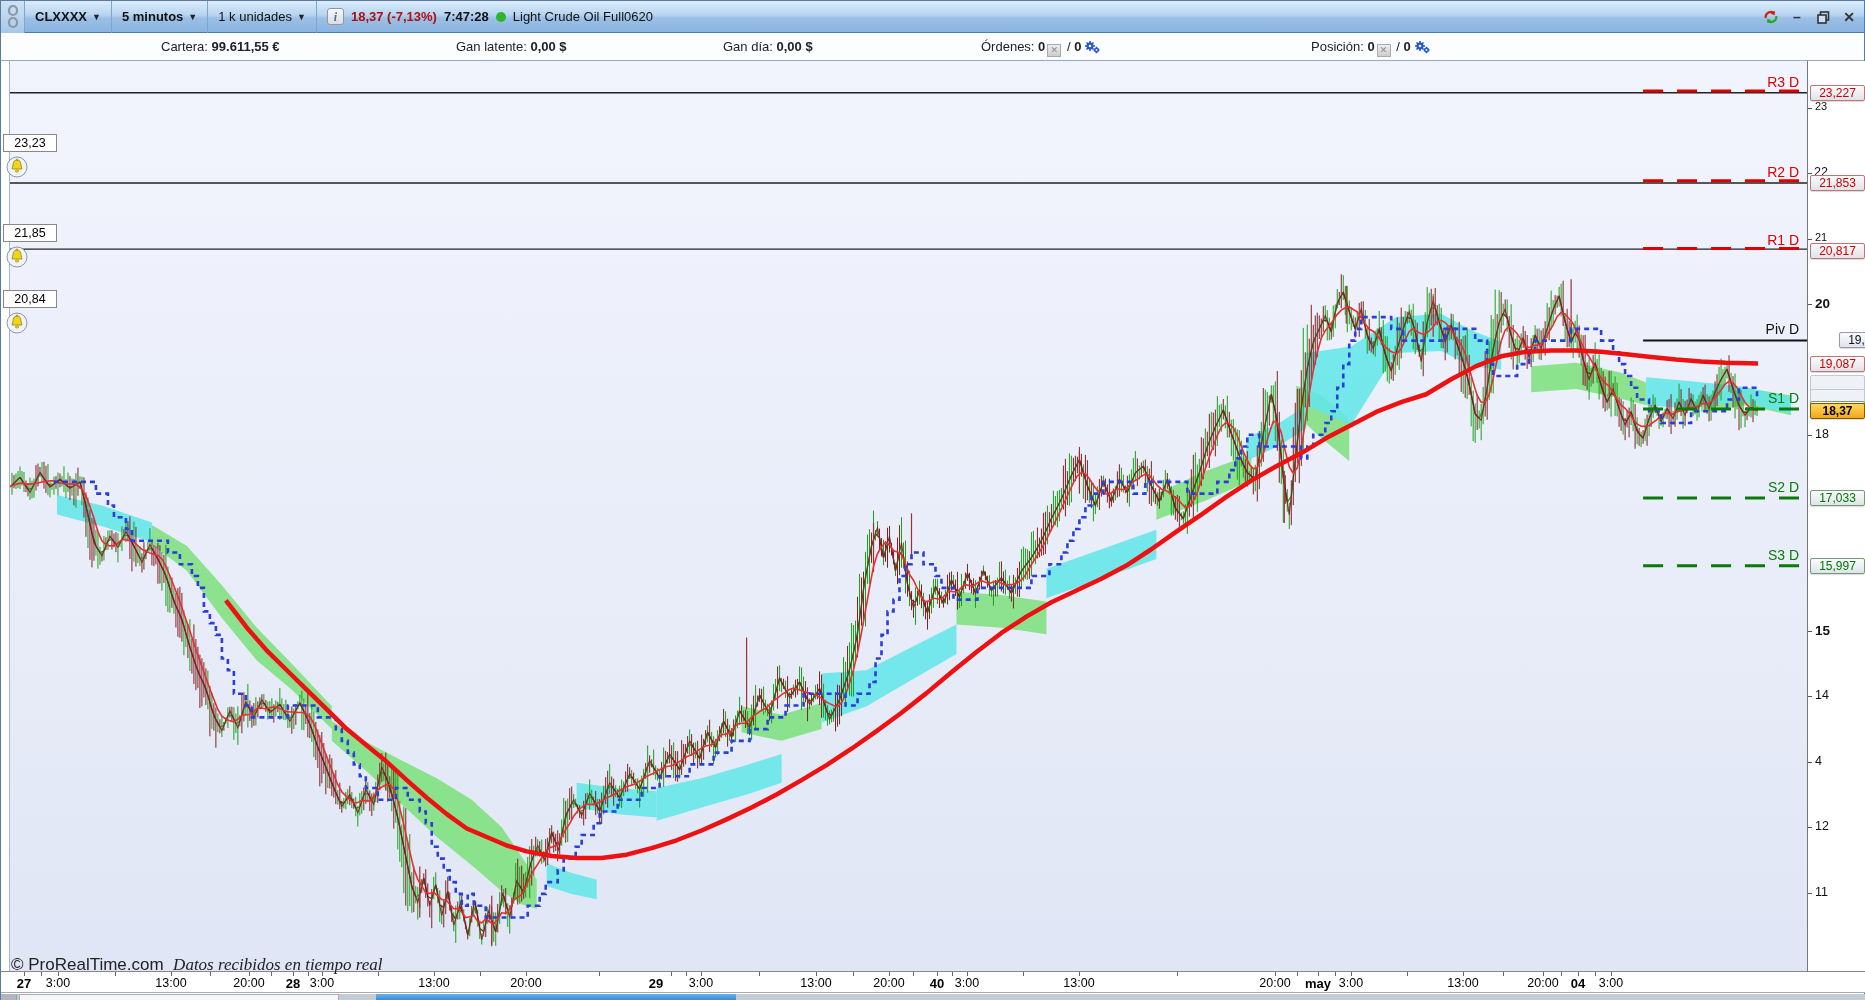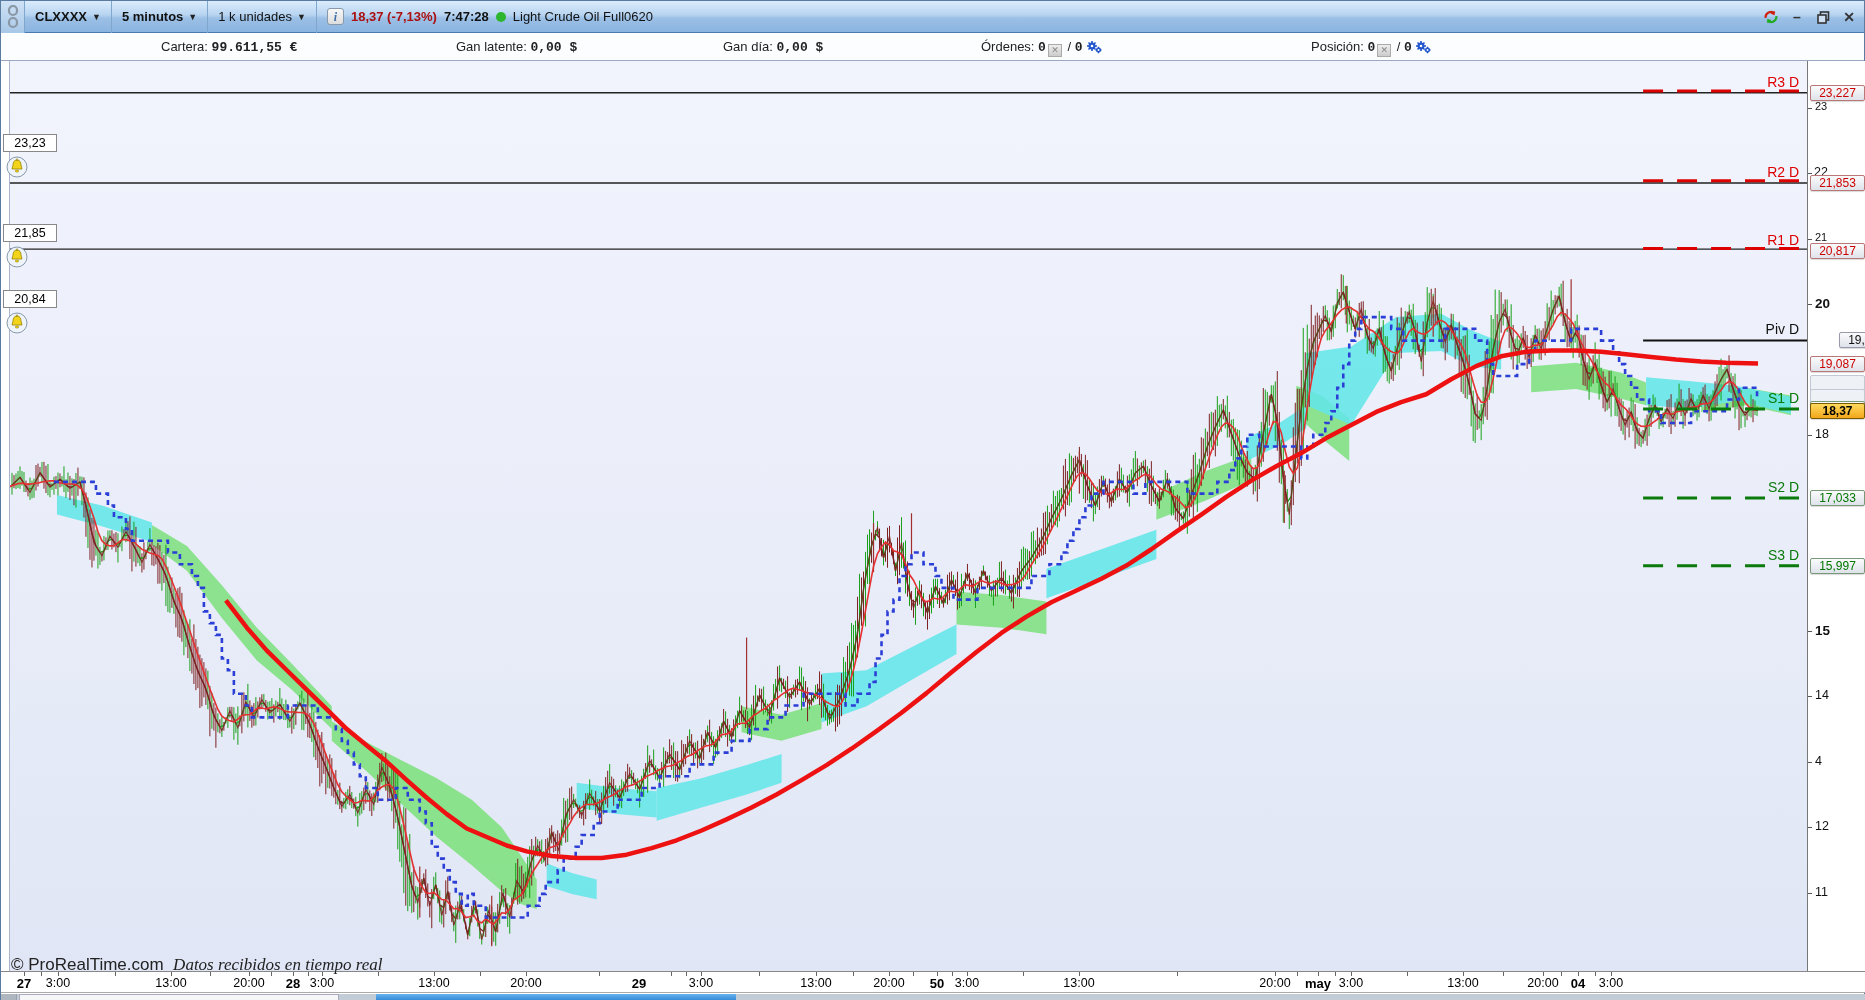--- a/index.html
+++ b/index.html
@@ -25,21 +25,21 @@
   .dot { width:10px; height:10px; border-radius:50%; background:#2db52d; display:inline-block; }
   .instr { color:#111; }
   .winbtns { position:absolute; right:6px; top:0; height:32px; display:flex; align-items:center; gap:8px; }
   .wbtn { width:18px; height:18px; display:flex; align-items:center; justify-content:center;
     color:#333; font-weight:bold; cursor:pointer; font-size:14px; }
 
   
   .acctbar { position:absolute; left:0; top:33px; width:100%; height:27px; background:#fcfdff;
     border-bottom:1px solid #9aa9c0; font-size:13px; color:#222; }
   .acct-item { position:absolute; top:5px; white-space:nowrap; }
-  .acct-item b { font-weight:bold;font-family:Liberation Mono, monospace; }
+  .acct-item b { font-weight:bold; }
   .mini-x { display:inline-block; width:14px; height:13px; background:linear-gradient(#eee,#ccc);
     border:1px solid #aaa; color:#888; font-size:9px; line-height:11px; text-align:center;
     vertical-align:-2px; margin:0 2px; }
   .gears { display:inline-block; vertical-align:-3px; margin-left:2px; }
 
   
   .chartwrap { position:absolute; left:0; top:60px; width:1865px; height:910px; background:#fff; }
   #chart { position:absolute; left:8px; top:0; width:1798px; height:910px; display:block;
     background:linear-gradient(180deg,#f2f4fd 0%,#e9edf9 55%,#e0e6f5 100%);
     border-left:1px solid #aab4cc; }
@@ -1603,33 +1603,33 @@
       <div class="tmark" style="left: 306.5px;"></div>
       <div class="tlabel" style="left: 321px;">3:00</div>
       <div class="tmark" style="left: 321px;"></div>
       <div class="tmark" style="left: 377px;"></div>
       <div class="tlabel" style="left: 433px;">13:00</div>
       <div class="tmark" style="left: 433px;"></div>
       <div class="tmark" style="left: 479px;"></div>
       <div class="tlabel" style="left: 525px;">20:00</div>
       <div class="tmark" style="left: 525px;"></div>
       <div class="tmark" style="left: 597.5px;"></div>
-      <div class="tlabel bold" style="left: 638px;">29</div>
+      <div class="tlabel bold" style="left: 655px;">29</div>
       <div class="tmark" style="left: 670px;"></div>
       <div class="tmark" style="left: 685px;"></div>
       <div class="tlabel" style="left: 700px;">3:00</div>
       <div class="tmark" style="left: 700px;"></div>
       <div class="tmark" style="left: 757.5px;"></div>
       <div class="tlabel" style="left: 815px;">13:00</div>
       <div class="tmark" style="left: 815px;"></div>
       <div class="tmark" style="left: 851.5px;"></div>
       <div class="tlabel" style="left: 888px;">20:00</div>
       <div class="tmark" style="left: 888px;"></div>
       <div class="tmark" style="left: 912px;"></div>
-      <div class="tlabel bold" style="left: 936px;">50</div>
+      <div class="tlabel bold" style="left: 936px;">40</div>
       <div class="tmark" style="left: 936px;"></div>
       <div class="tmark" style="left: 951px;"></div>
       <div class="tlabel" style="left: 966px;">3:00</div>
       <div class="tmark" style="left: 966px;"></div>
       <div class="tmark" style="left: 1022px;"></div>
       <div class="tlabel" style="left: 1078px;">13:00</div>
       <div class="tmark" style="left: 1078px;"></div>
       <div class="tmark" style="left: 1176px;"></div>
       <div class="tlabel" style="left: 1274px;">20:00</div>
       <div class="tmark" style="left: 1274px;"></div>

